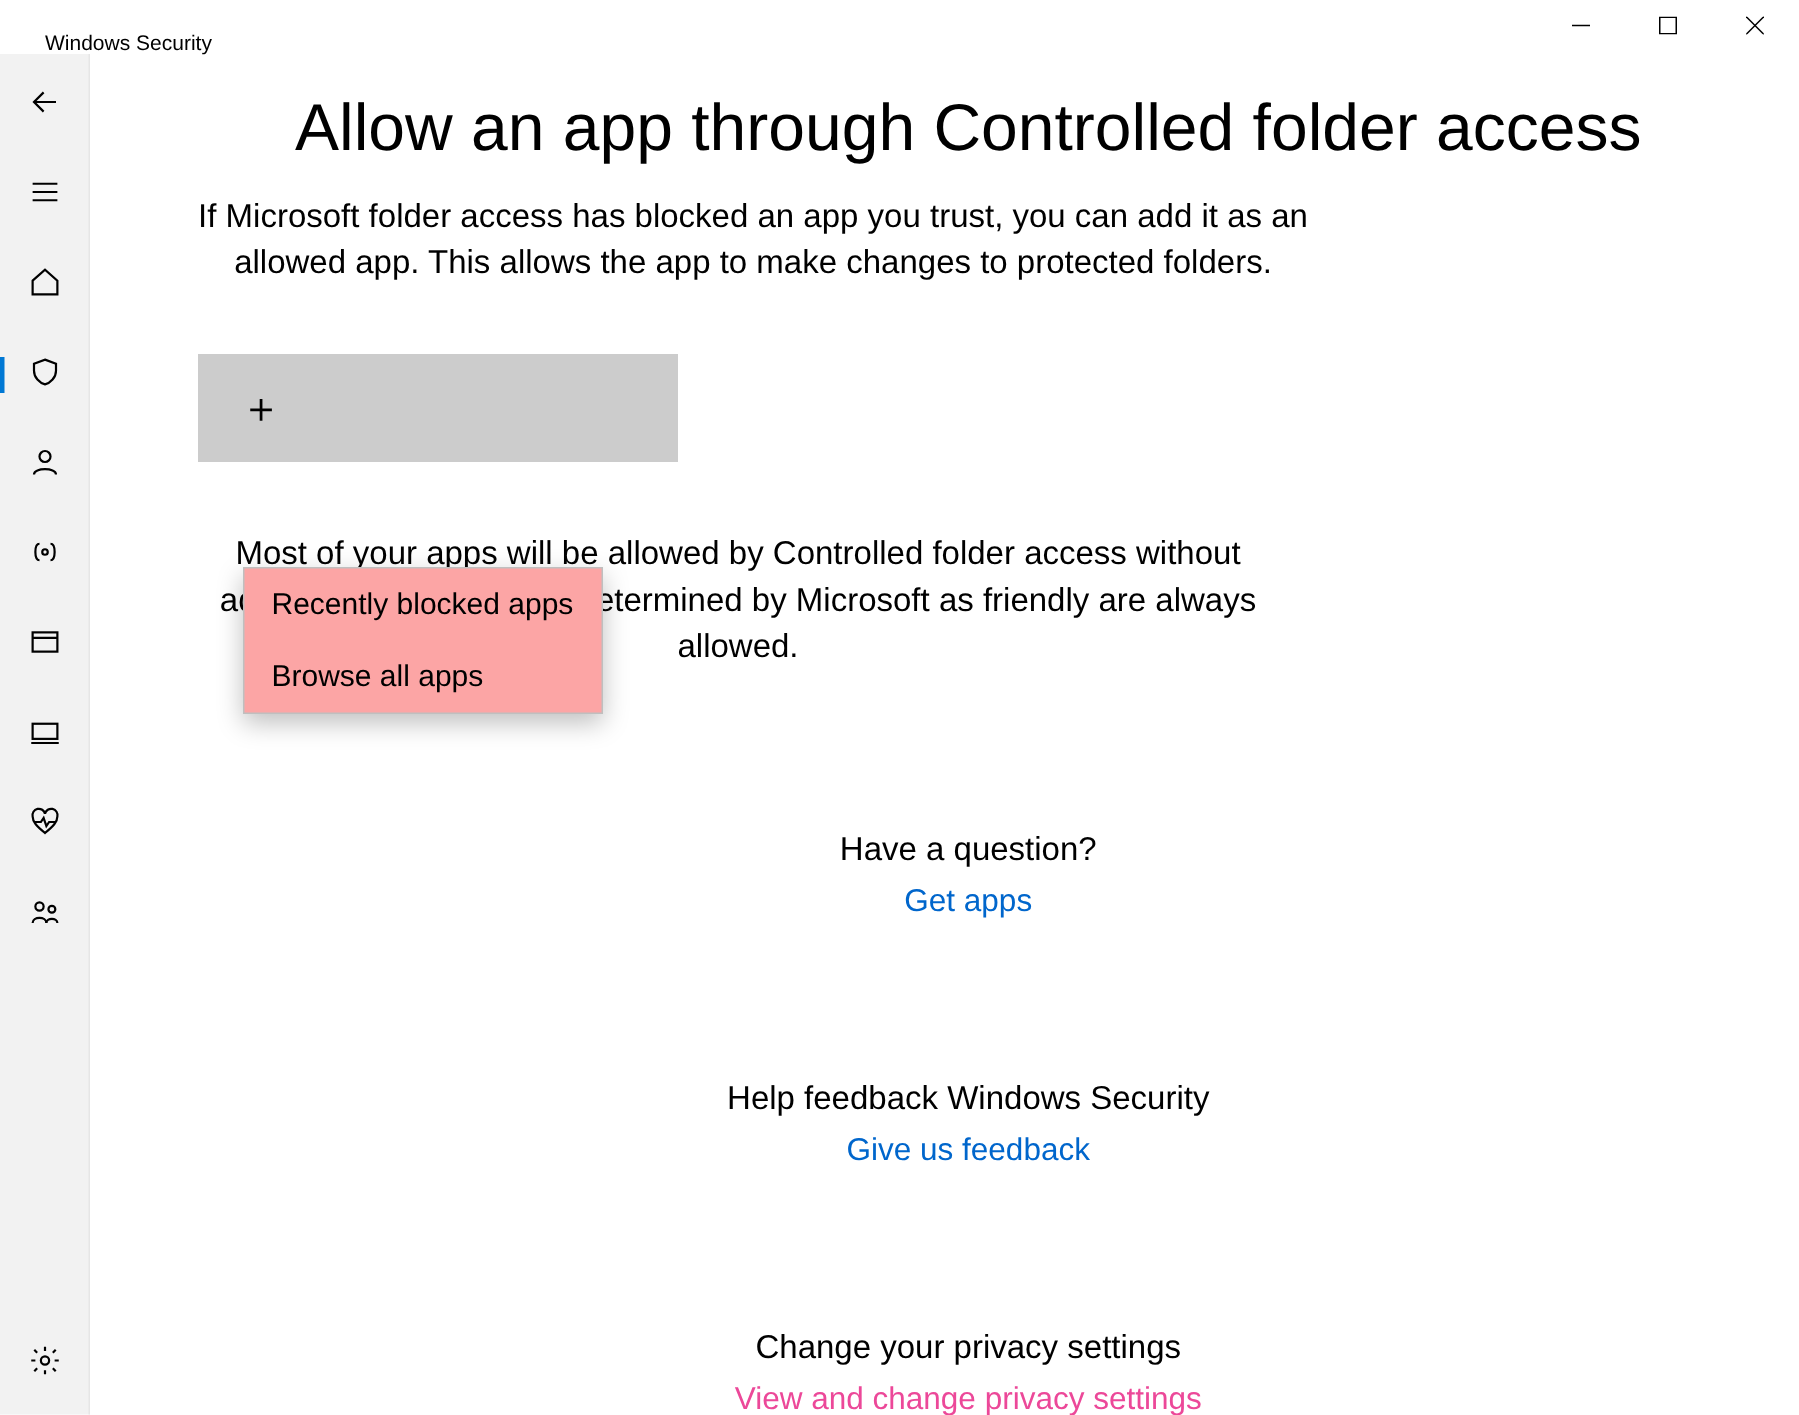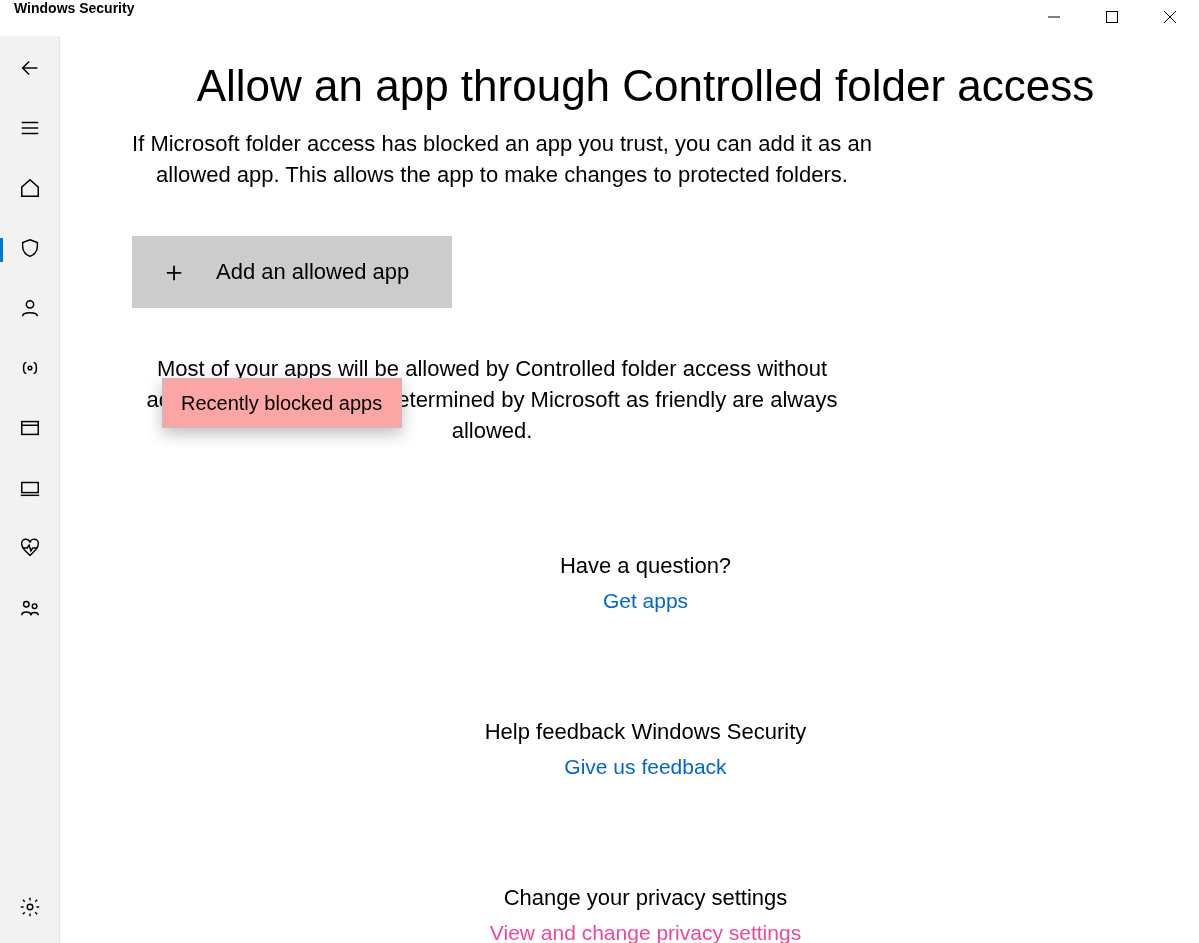--- a/index.html
+++ b/index.html
@@ -1,21 +1,21 @@
 <!DOCTYPE html>
 <html><head>
   <meta charset="utf-8">
   <style>
     * { margin:0; padding:0; box-sizing:border-box; }
     html,body{ width:1199px; height:943px; overflow:hidden;
       font-family:"Segoe UI",Arial,sans-serif; background:#fff; color:#000; }
 
     
-    .titlebar{ height:36px; display:flex; align-items:flex-start; padding-left:14px;
-      font-size:14px;font-weight:bold; }
+    .titlebar{ height:36px; display:flex; align-items:flex-end; padding-left:30px;
+      font-size:14px; }
     .winbtns{ margin-left:auto; display:flex; }
     .winbtn{ width:58px; height:36px; display:flex; align-items:center;
       justify-content:center; }
     .winbtn svg{ width:12px; height:12px; }
 
     
     .sidebar{ position:absolute; top:36px; left:0; bottom:0; width:60px;
       background:#f2f2f2; border-right:1px solid #e6e6e6;
       display:flex; flex-direction:column; align-items:center; padding-top:4px; }
     .sideitem{ width:60px; height:60px; display:flex; align-items:center;
@@ -161,21 +161,20 @@
       </svg></span>
     </div>
 </div>
 
 <div class="main">
   <h1>Allow an app through Controlled folder access</h1>
   <p class="desc">If Microsoft folder access has blocked an app you trust, you can add it as an allowed app. This allows the app to make changes to protected folders.</p>
 
   <div class="addbtn">
     <span class="plus">＋</span>
-    <span>Add an allowed app</span>
   </div>
 
   <p class="info">Most of your apps will be allowed by Controlled folder access without adding them here. Apps determined by Microsoft as friendly are always allowed.</p>
 
   <div class="section">
     <div class="sectiontitle">Have a question?</div>
     <div class="link">Get apps</div>
   </div>
 
   <div class="section">
@@ -184,13 +183,14 @@
   </div>
 
   <div class="section">
     <div class="sectiontitle">Change your privacy settings</div>
     <div class="privacytext">View and change privacy settings</div>
   </div>
 </div>
 
 <div class="dropdown">
   <div class="dropitem">Recently blocked apps</div>
+  <div class="dropitem">Browse all apps</div>
 </div>
 
 </body></html>

